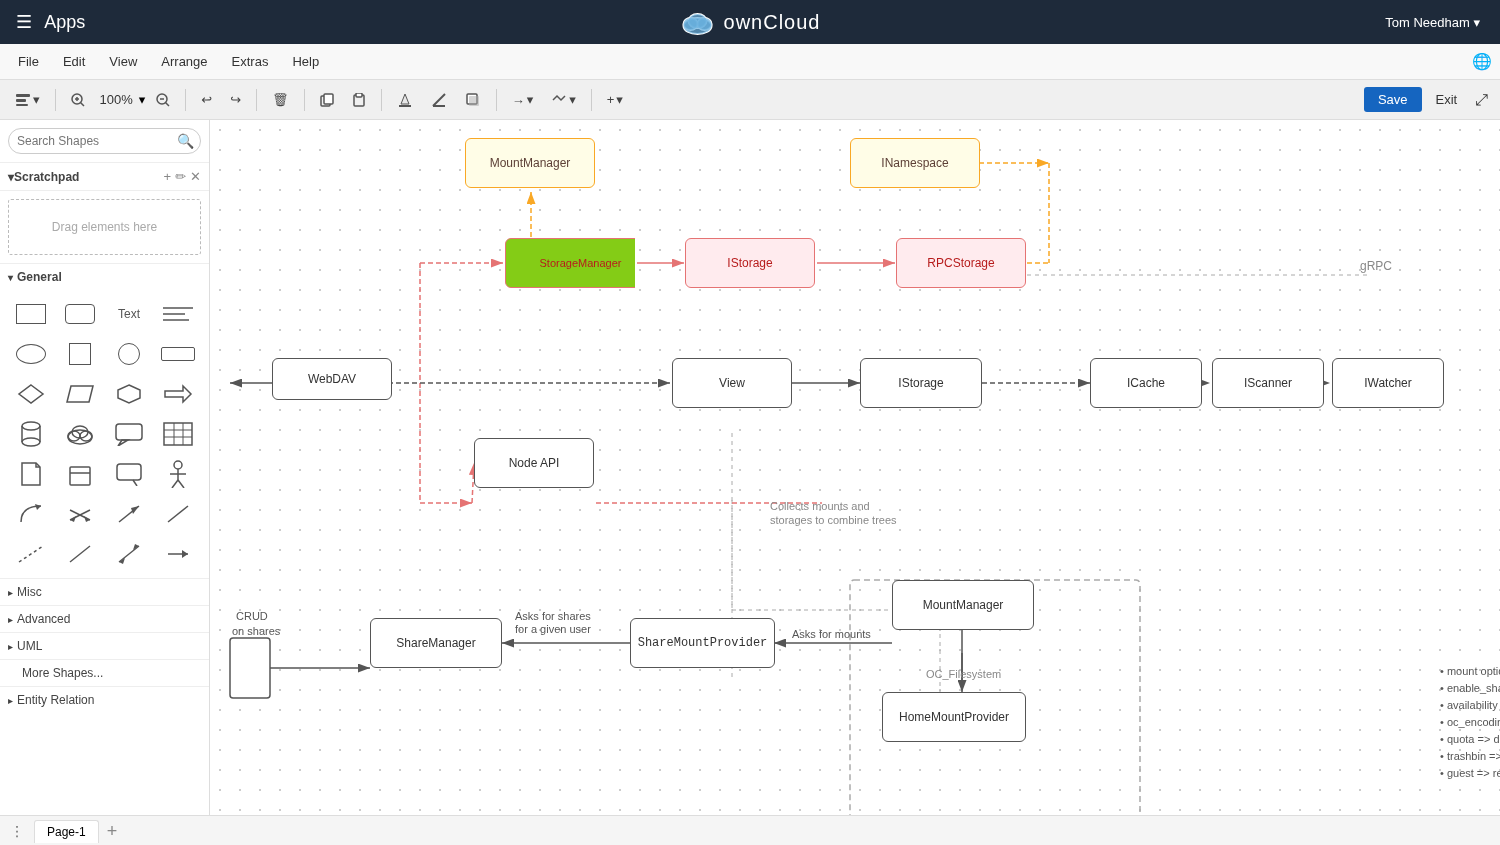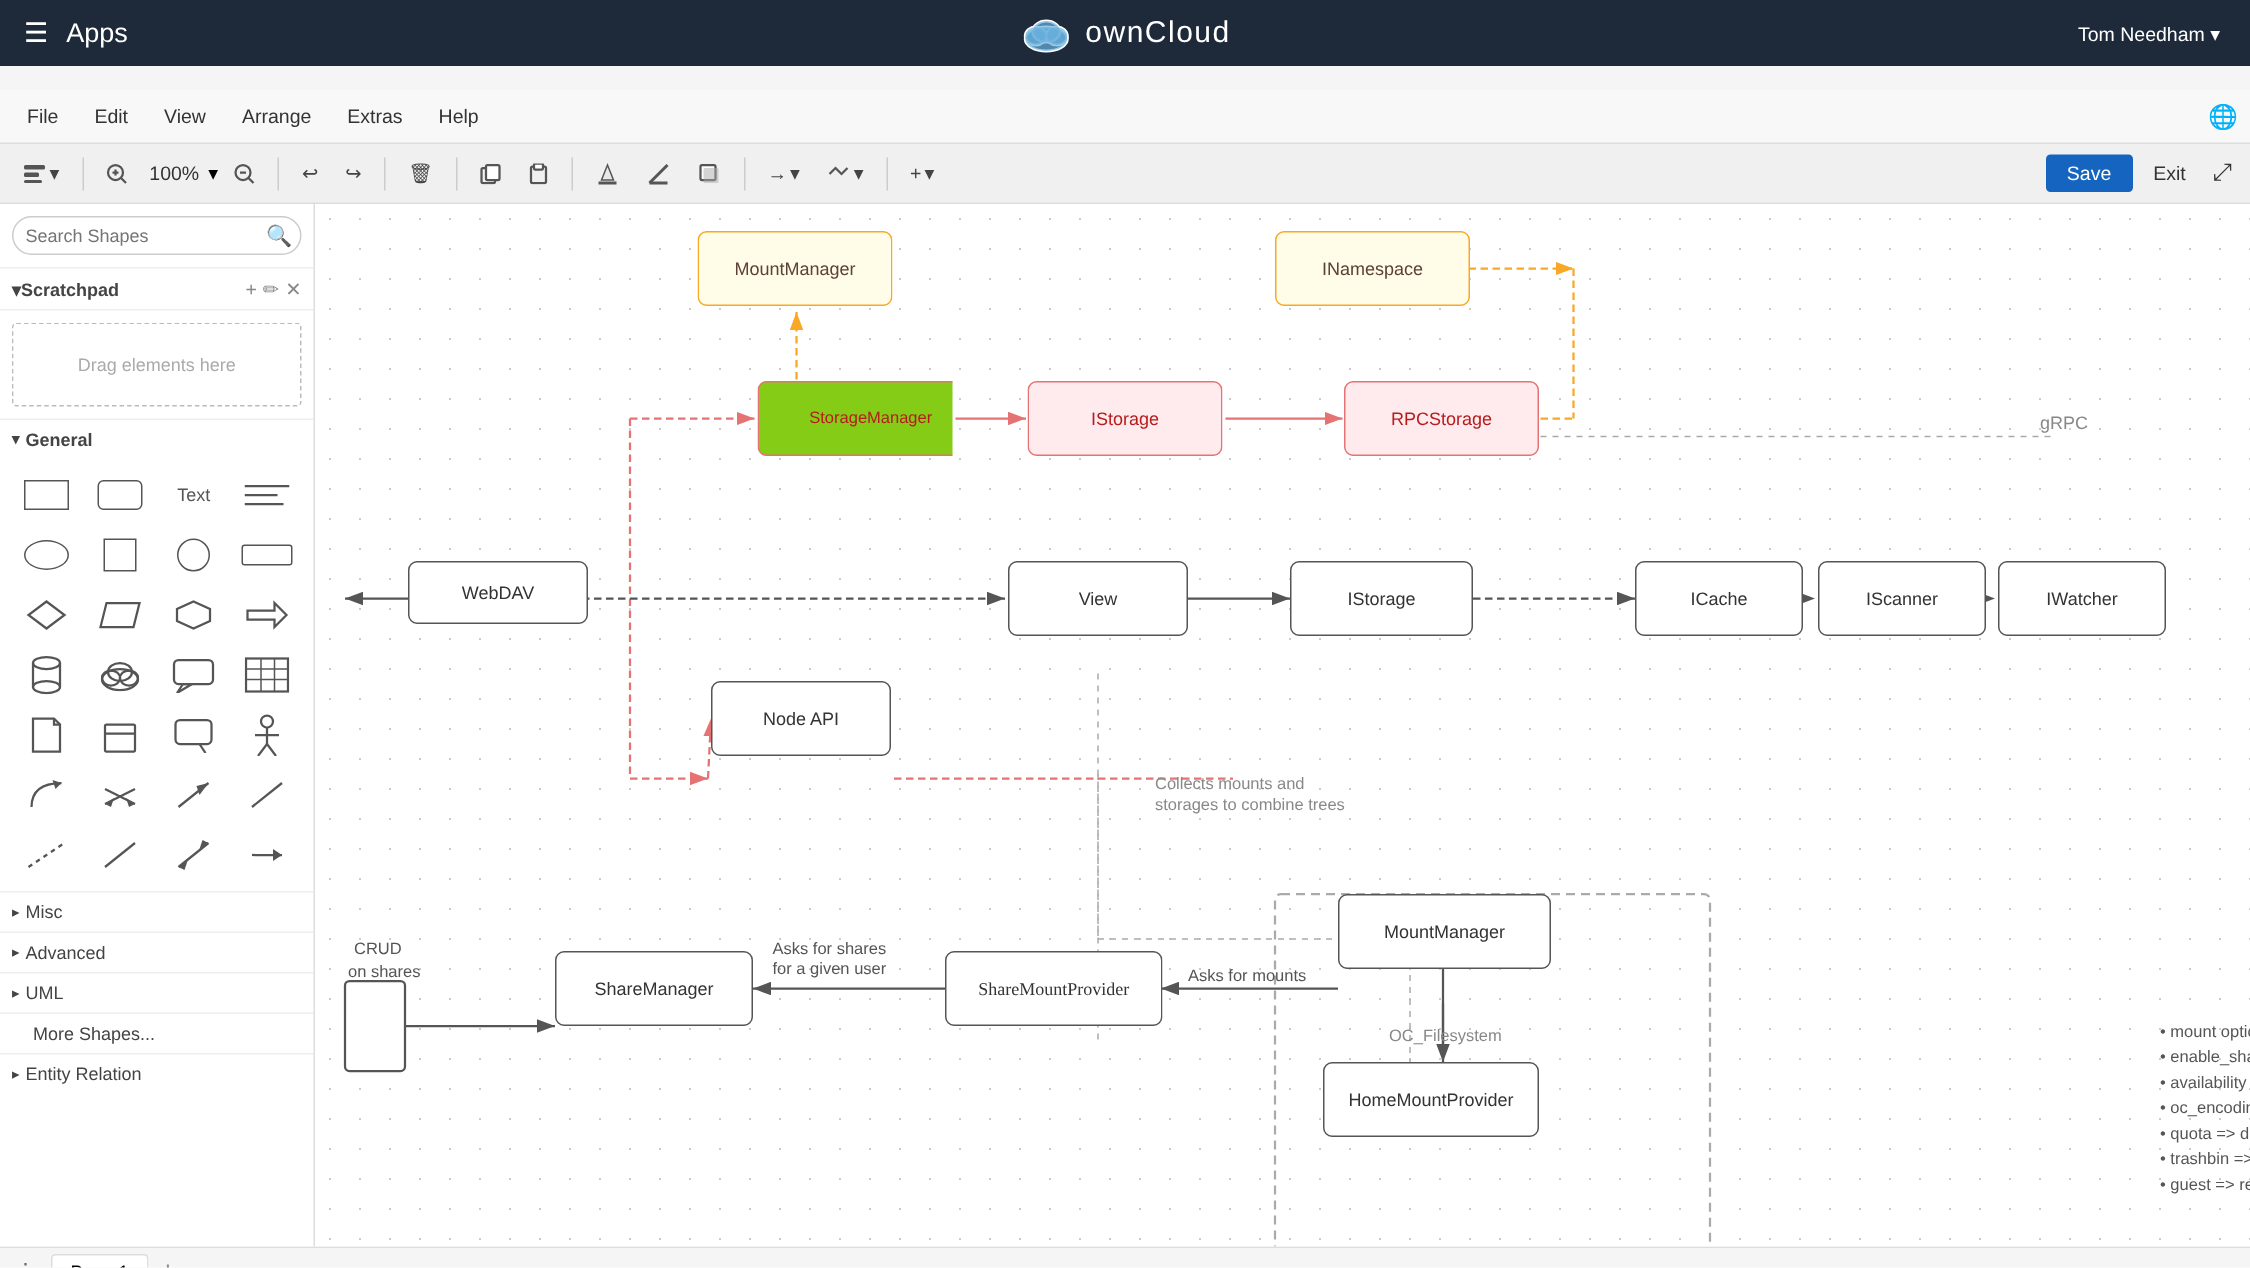--- a/index.html
+++ b/index.html
@@ -24,21 +24,20 @@
 
     
     #menubar {
       background: #f8f8f8;
       border-bottom: 1px solid #ddd;
       height: 36px;
       display: flex;
       align-items: center;
       padding: 0 8px;
       gap: 4px;
-      margin-top: 16px;
     }
     #menubar .menu-item { padding: 4px 10px; cursor: pointer; font-size: 13px; color: #333; border-radius: 3px; }
     #menubar .globe-icon { margin-left: auto; font-size: 16px; color: #666; cursor: pointer; }
 
     
     #toolbar {
       background: #f0f0f0;
       border-bottom: 1px solid #ddd;
       height: 40px;
       display: flex;
@@ -725,21 +724,21 @@
 
       <foreignObject x="264" y="318" width="120" height="50">
         <div xmlns="http://www.w3.org/1999/xhtml" style="width:120px;height:50px;background:white;border:1.5px solid #555;border-radius:6px;display:flex;align-items:center;justify-content:center;font-size:12px;color:#333;font-family:Arial,sans-serif;">Node API</div>
       </foreignObject>
 
       <foreignObject x="160" y="498" width="132" height="50">
         <div xmlns="http://www.w3.org/1999/xhtml" style="width:132px;height:50px;background:white;border:1.5px solid #555;border-radius:6px;display:flex;align-items:center;justify-content:center;font-size:12px;color:#333;font-family:Arial,sans-serif;">ShareManager</div>
       </foreignObject>
 
       <foreignObject x="420" y="498" width="145" height="50">
-        <div xmlns="http://www.w3.org/1999/xhtml" style="width:145px;height:50px;background:white;border:1.5px solid #555;border-radius:6px;display:flex;align-items:center;justify-content:center;font-size:12px;color:#333;font-family:Liberation Serif, serif;">ShareMountProvider</div>
+        <div xmlns="http://www.w3.org/1999/xhtml" style="width:145px;height:50px;background:white;border:1.5px solid #555;border-radius:6px;display:flex;align-items:center;justify-content:center;font-size:12px;color:#333;font-family:Liberation Mono, monospace;">ShareMountProvider</div>
       </foreignObject>
 
       <foreignObject x="682" y="460" width="142" height="50">
         <div xmlns="http://www.w3.org/1999/xhtml" style="width:142px;height:50px;background:white;border:1.5px solid #555;border-radius:6px;display:flex;align-items:center;justify-content:center;font-size:12px;color:#333;font-family:Arial,sans-serif;">MountManager</div>
       </foreignObject>
 
       <foreignObject x="672" y="572" width="155" height="50">
         <div xmlns="http://www.w3.org/1999/xhtml" style="width:144px;height:50px;background:white;border:1.5px solid #555;border-radius:6px;display:flex;align-items:center;justify-content:center;font-size:12px;color:#333;font-family:Arial,sans-serif;">HomeMountProvider</div>
       </foreignObject>
 

